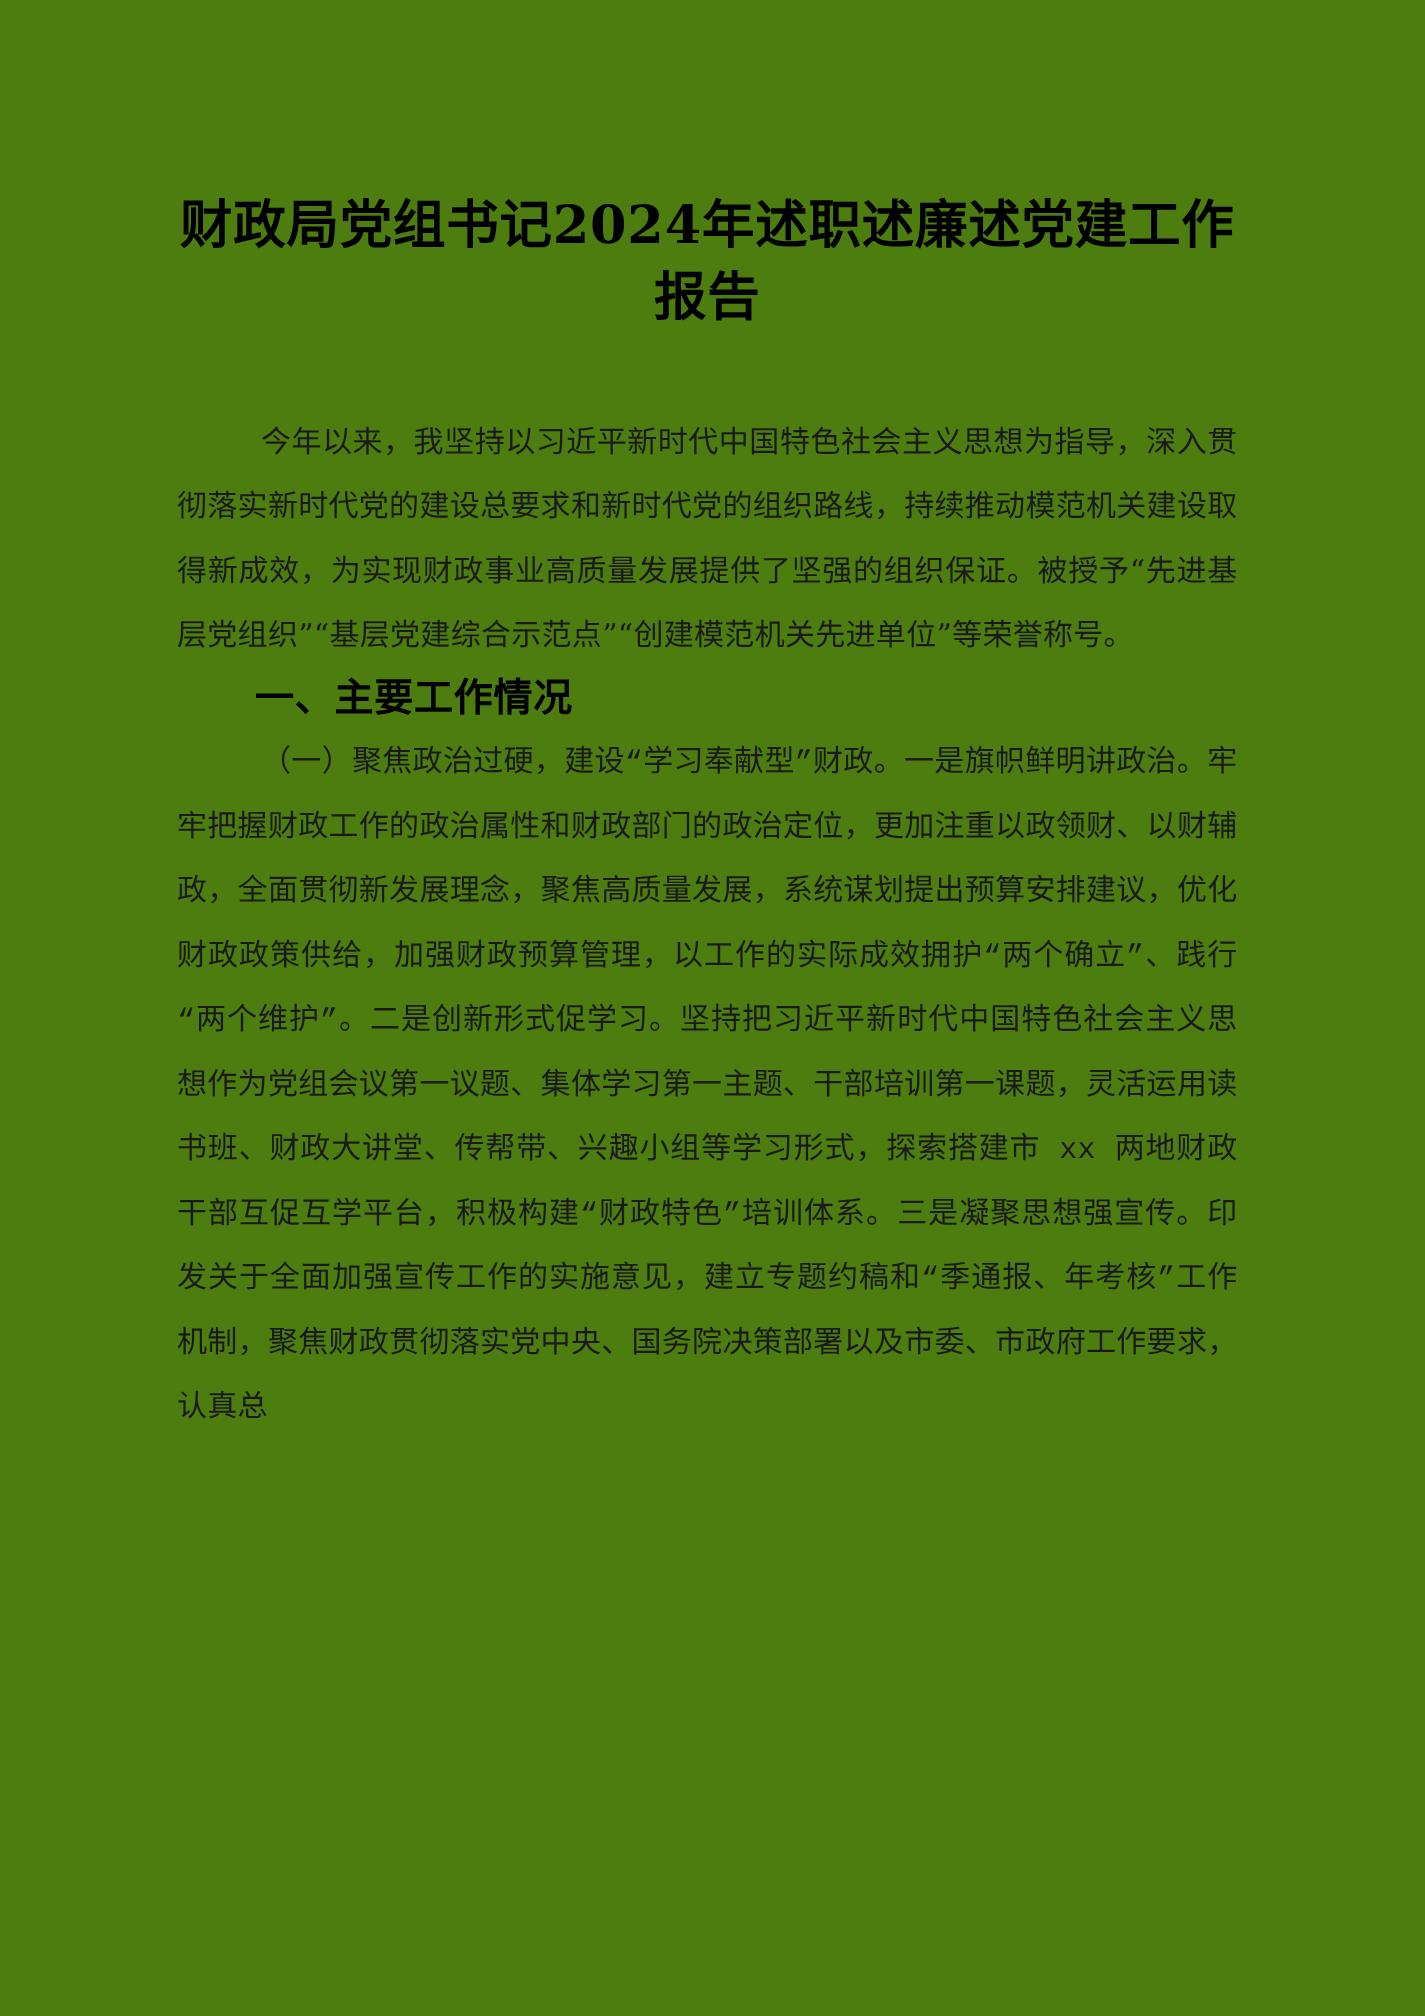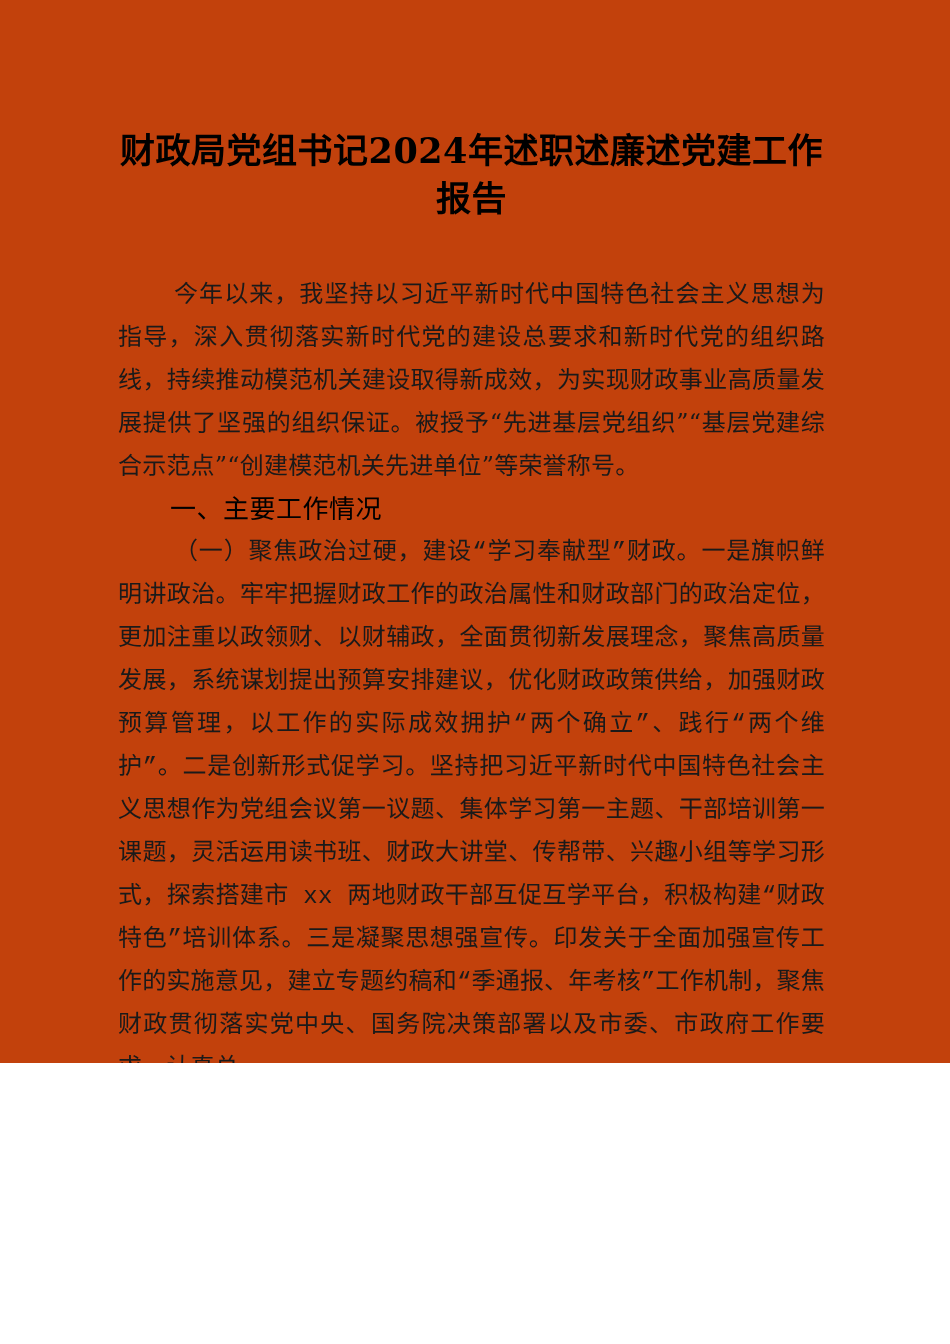--- a/index.html
+++ b/index.html
@@ -5,23 +5,23 @@
 <style>
   html, body {
     margin: 0;
     padding: 0;
     background: #ffffff;
   }
 
   .page {
     position: relative;
     width: 950px;
-    height: 1063px;
+    height: 1344px;
     margin: 0 auto;
-    background: #c2410c;
+    background: #4d7c0f;
     overflow: hidden;
     box-sizing: border-box;
   }
 
   .page-header-zone,
   .page-footer-zone {
     height: 0;
     overflow: hidden;
   }
 
@@ -44,33 +44,33 @@
     padding-top: 127px;
     letter-spacing: 0.5px;
   }
 
   .title-spacer {
     height: 50px;
   }
 
   .section-heading {
     font-family: "DejaVu Sans", "Liberation Sans", sans-serif;
-    font-weight: normal;
+    font-weight: bold;
     font-size: 26px;
     line-height: 43px;
     color: #000000;
     margin: 0;
     padding: 0;
     text-indent: 52px;
     letter-spacing: 0.5px;
   }
 
   .body-para {
     font-family: "DejaVu Serif", "Liberation Serif", serif;
-    font-size: 24px;
+    font-size: 20px;
     line-height: 43px;
     color: #1a1a1a;
     margin: 0;
     padding: 0;
     text-align: justify;
     text-justify: inter-ideograph;
     text-indent: 56px;
     letter-spacing: 0.2px;
     word-break: break-all;
   }

